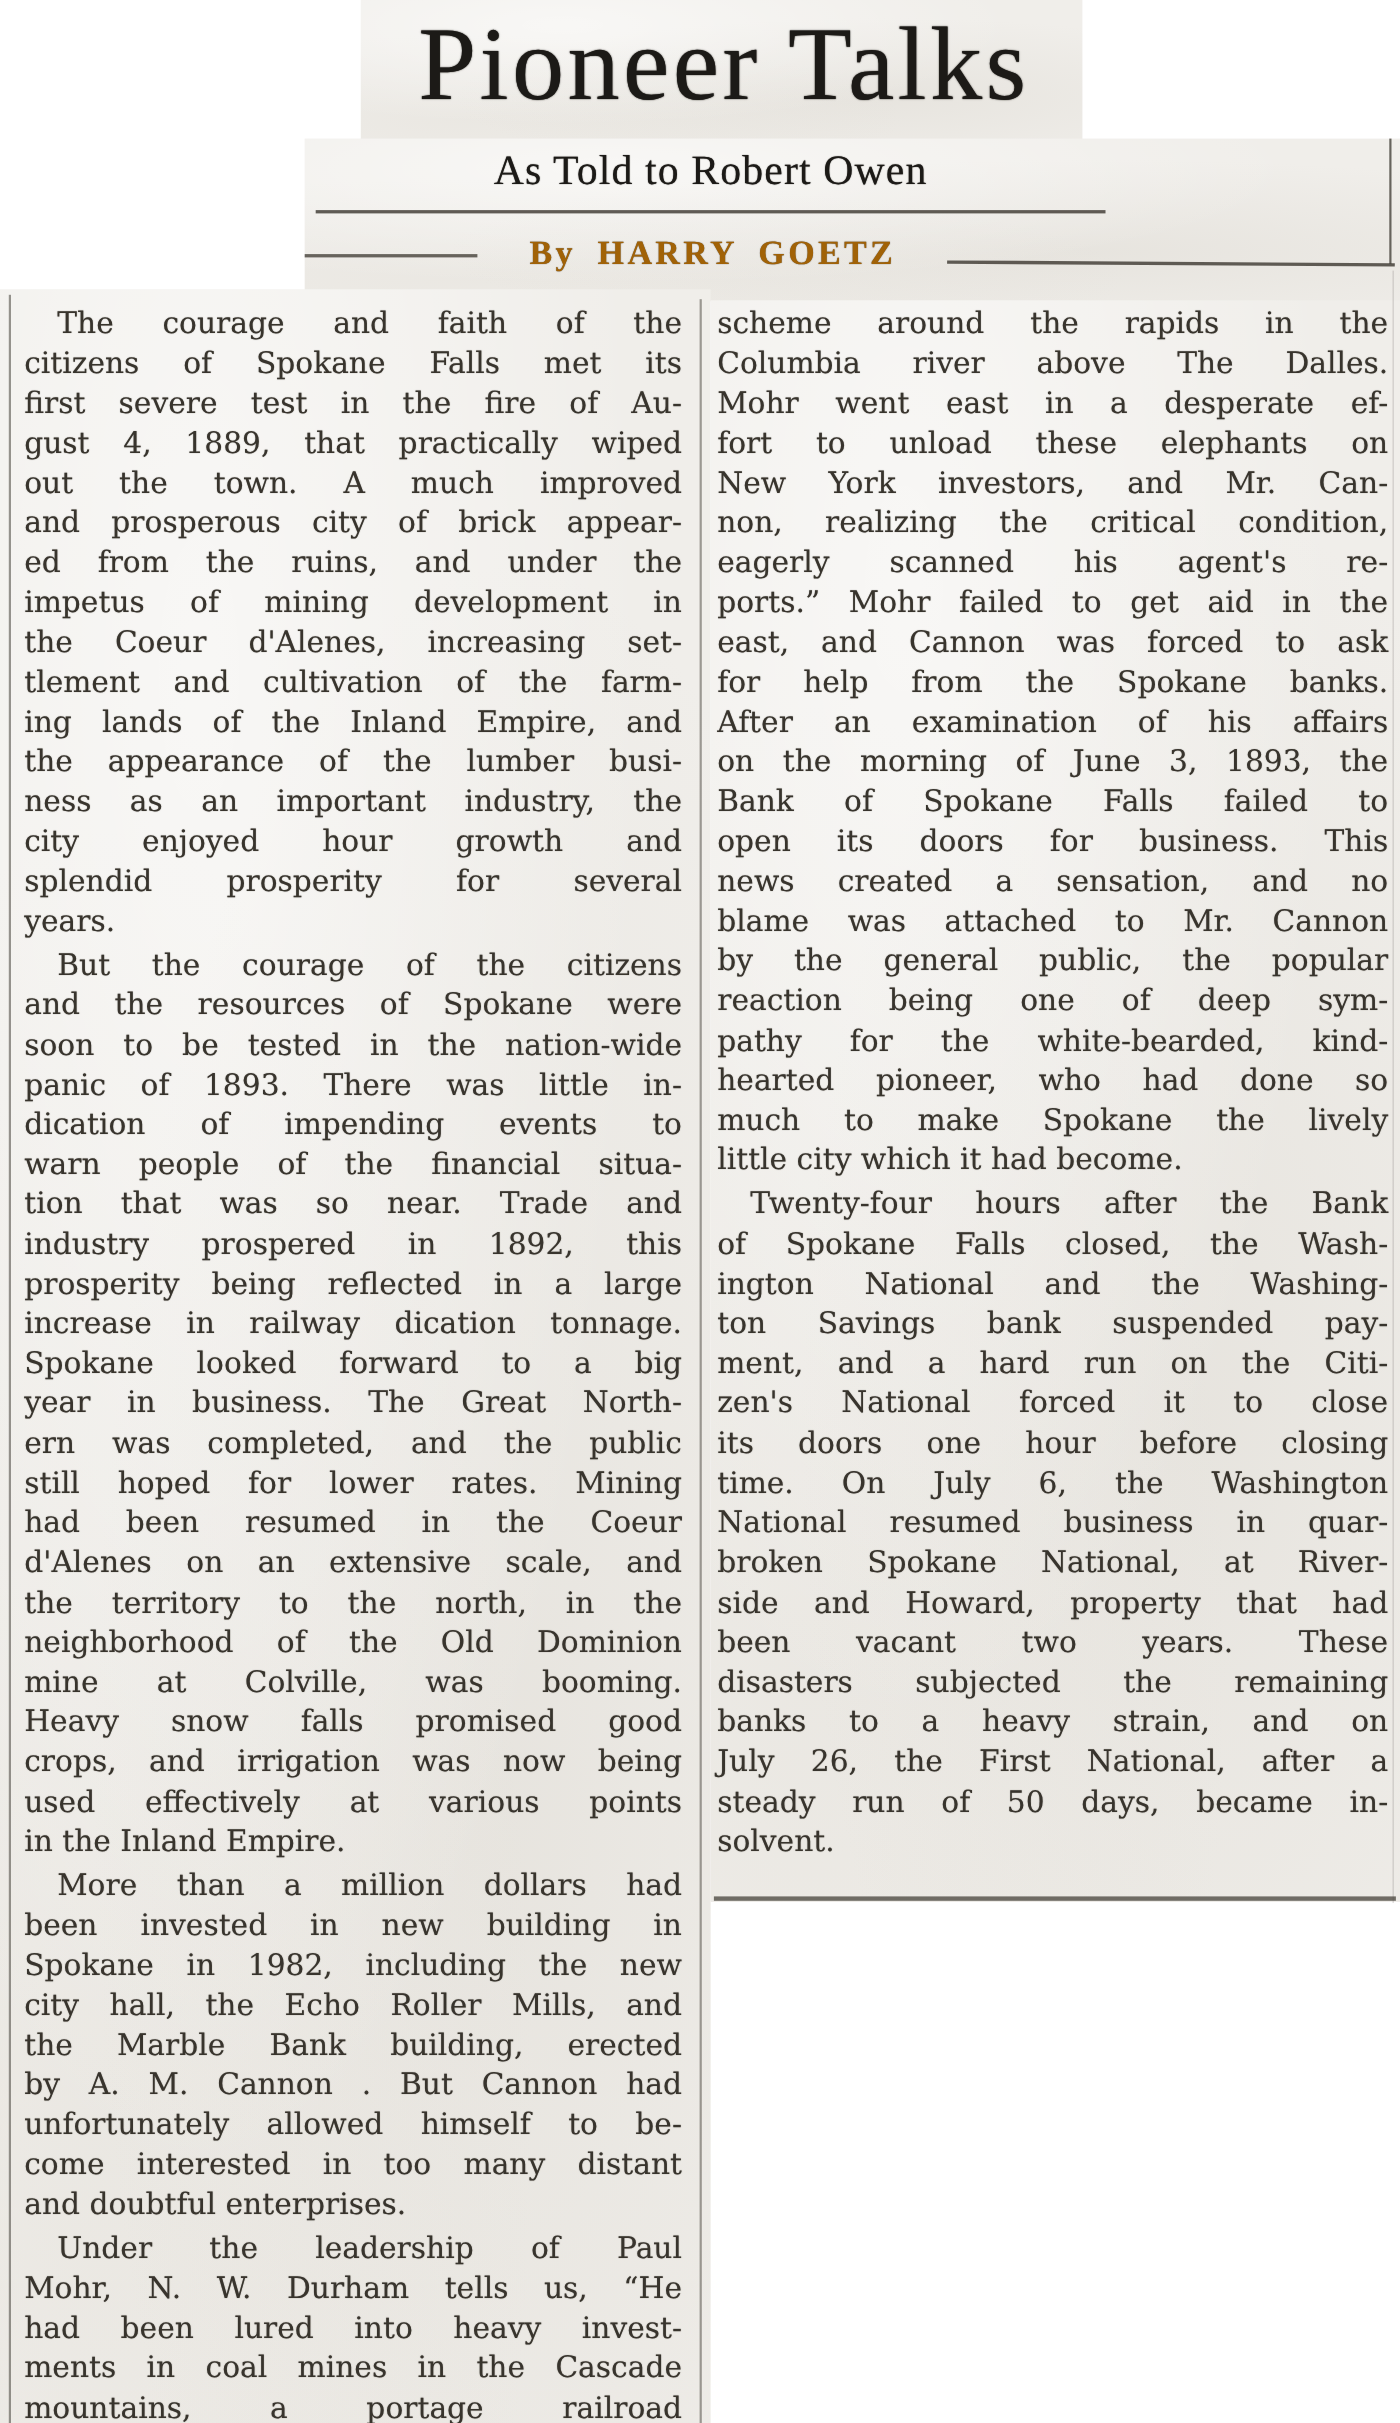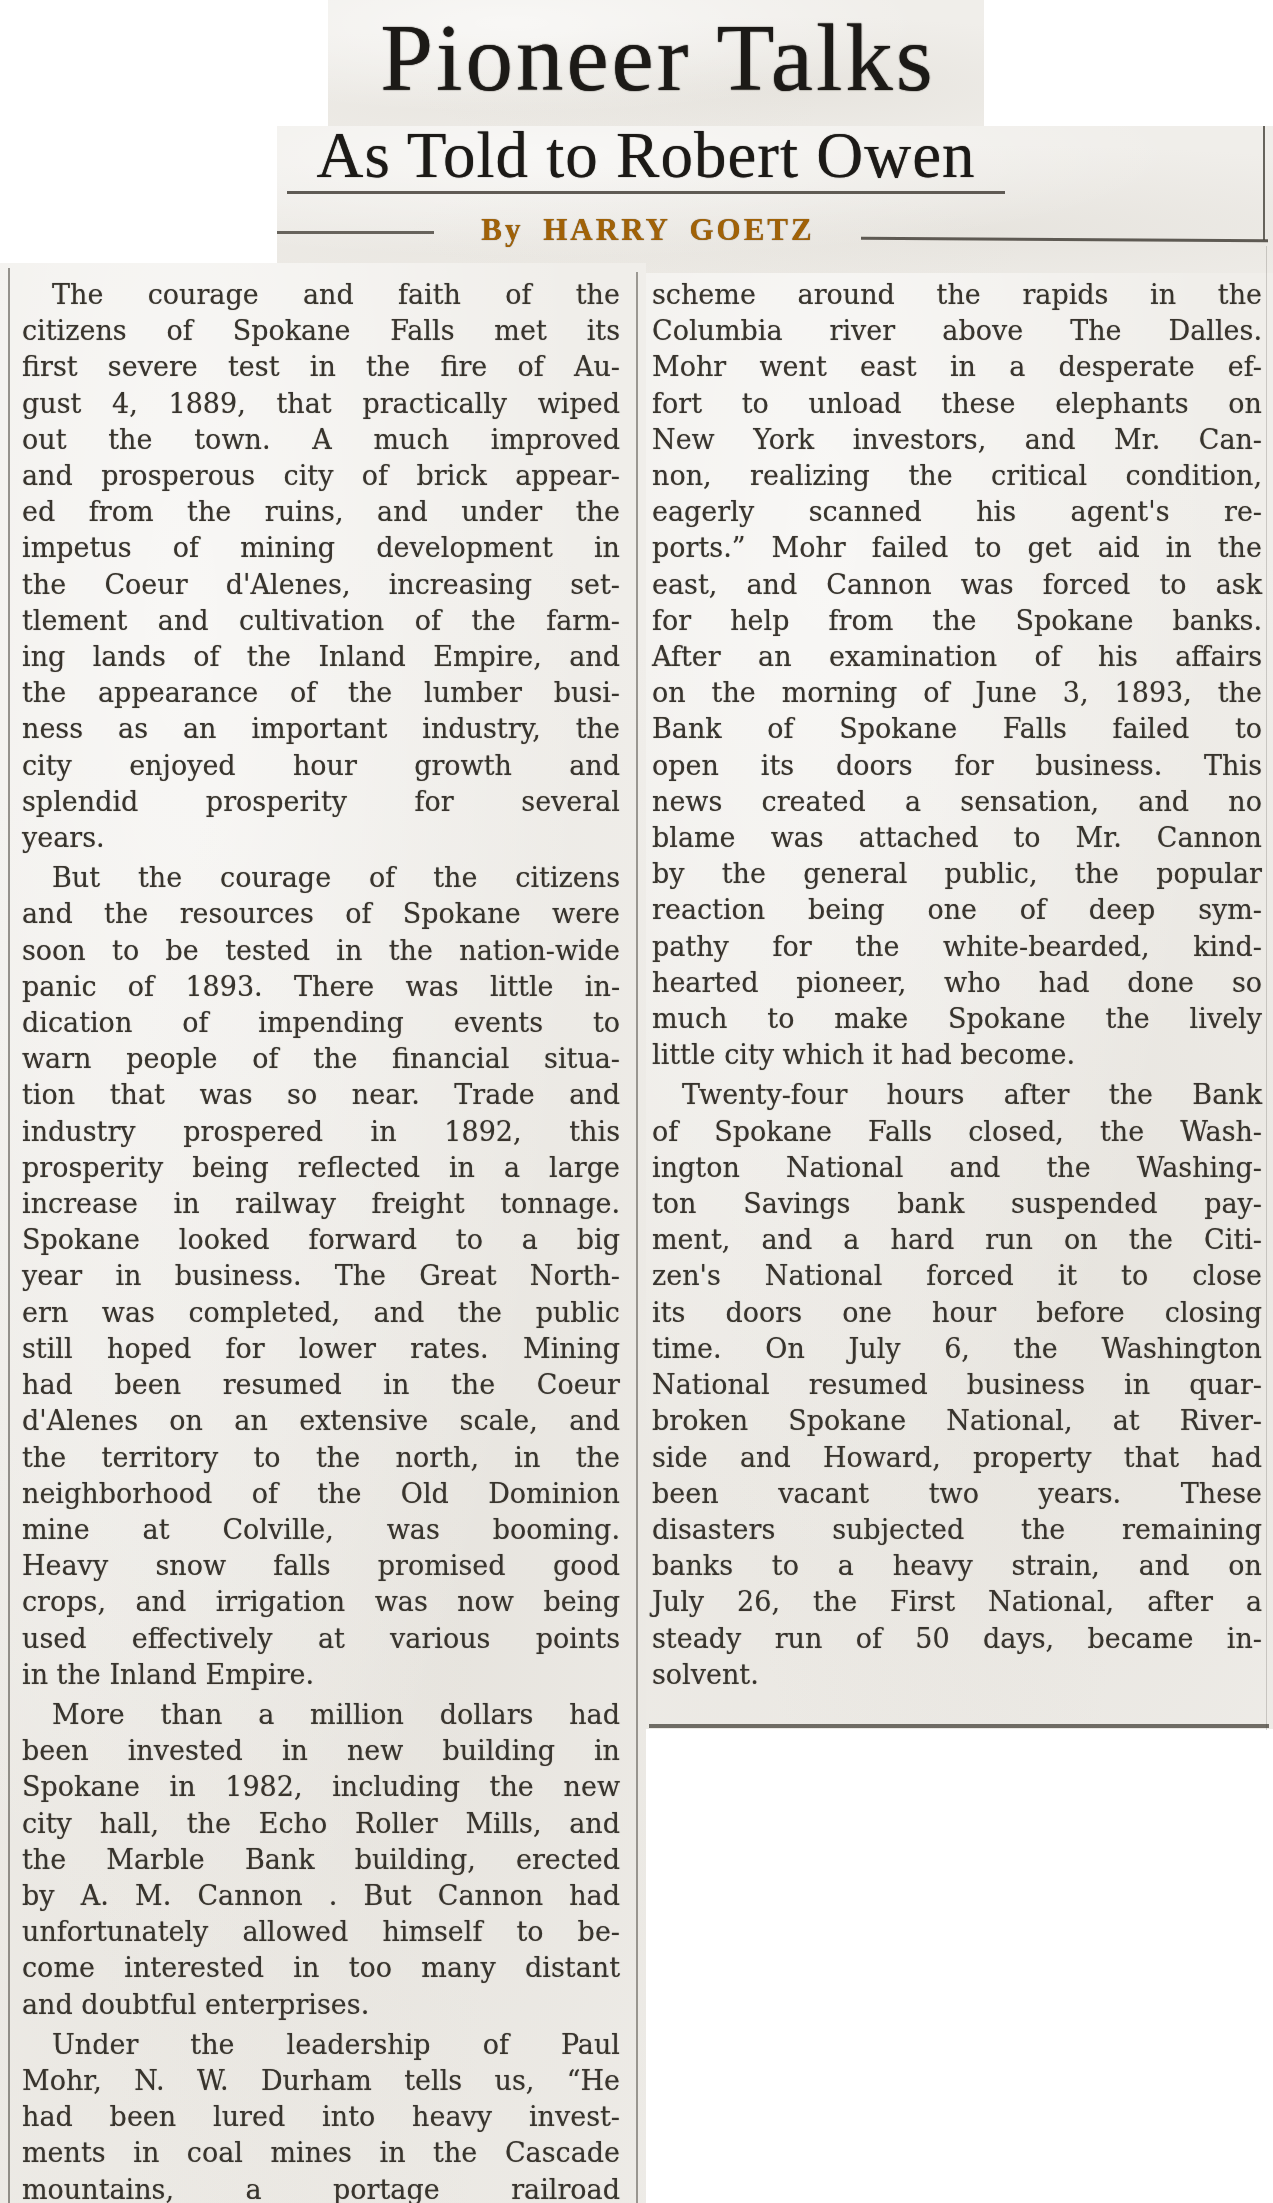--- a/index.html
+++ b/index.html
@@ -38,21 +38,21 @@
     position:absolute;text-align:center;color:#1c1a17;
     font-family:"Liberation Serif", serif;
   }
   #main-title{
     left:330px; top:-8px; width:656px; line-height:132px;
     font-size:95px; letter-spacing:3px;
     text-shadow:0 0 1px rgba(25,22,18,.9), 0 0 2px rgba(25,22,18,.35);
   }
   #subtitle{
     left:278px; top:120px; width:736px; line-height:70px;
-    font-size:65px; letter-spacing:1px;
+    font-size:38px; letter-spacing:1px;
     text-shadow:0 0 1px rgba(25,22,18,.85);
   }
   #byline{
     left:430px; top:210px; width:436px; line-height:40px;
     font-size:31px; font-weight:700; letter-spacing:3px; word-spacing:9px;
     color:#a16207; text-shadow:0 0 1px rgba(30,27,22,.7);
   }
 
   
   .column{
@@ -112,21 +112,21 @@
     <div class="paragraph">
       <div class="line indent">But the courage of the citizens</div>
       <div class="line">and the resources of Spokane were</div>
       <div class="line">soon to be tested in the nation-wide</div>
       <div class="line">panic of 1893. There was little in-</div>
       <div class="line">dication of impending events to</div>
       <div class="line">warn people of the financial situa-</div>
       <div class="line">tion that was so near. Trade and</div>
       <div class="line">industry prospered in 1892, this</div>
       <div class="line">prosperity being reflected in a large</div>
-      <div class="line">increase in railway freight tonnage.</div>
+      <div class="line">increase in railway dication tonnage.</div>
       <div class="line">Spokane looked forward to a big</div>
       <div class="line">year in business. The Great North-</div>
       <div class="line">ern was completed, and the public</div>
       <div class="line">still hoped for lower rates. Mining</div>
       <div class="line">had been resumed in the Coeur</div>
       <div class="line">d'Alenes on an extensive scale, and</div>
       <div class="line">the territory to the north, in the</div>
       <div class="line">neighborhood of the Old Dominion</div>
       <div class="line">mine at Colville, was booming.</div>
       <div class="line">Heavy snow falls promised good</div>

